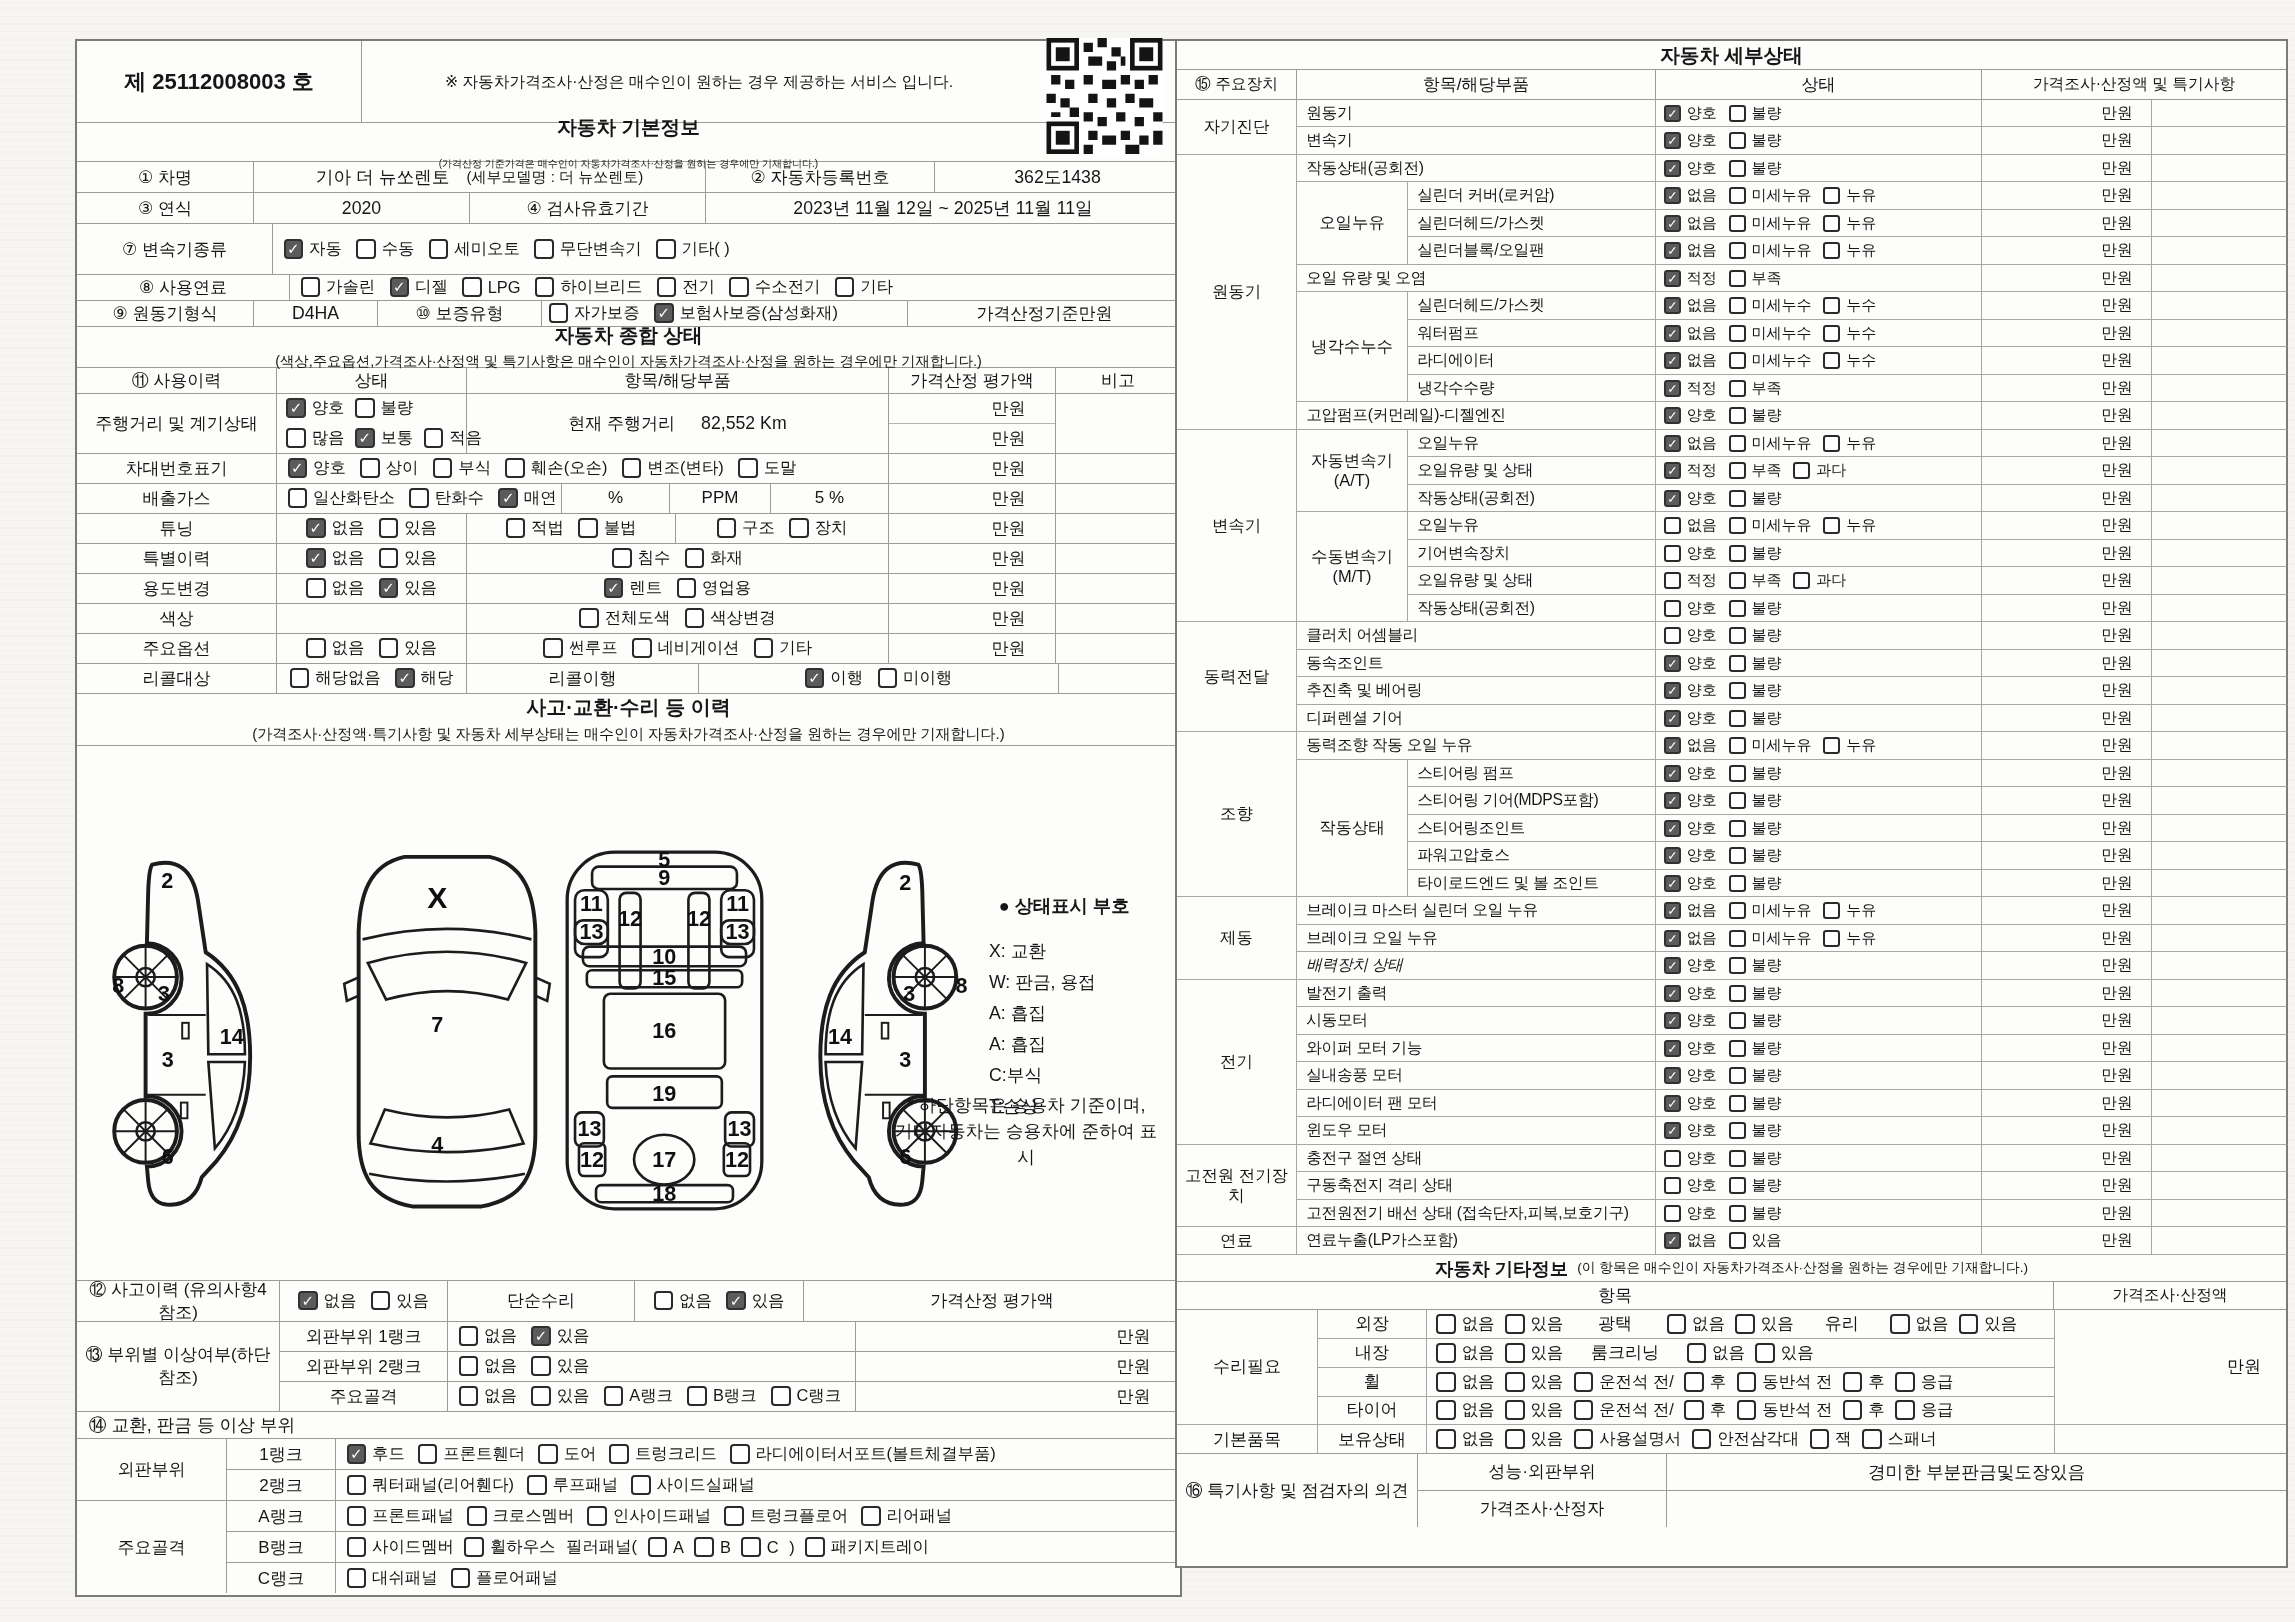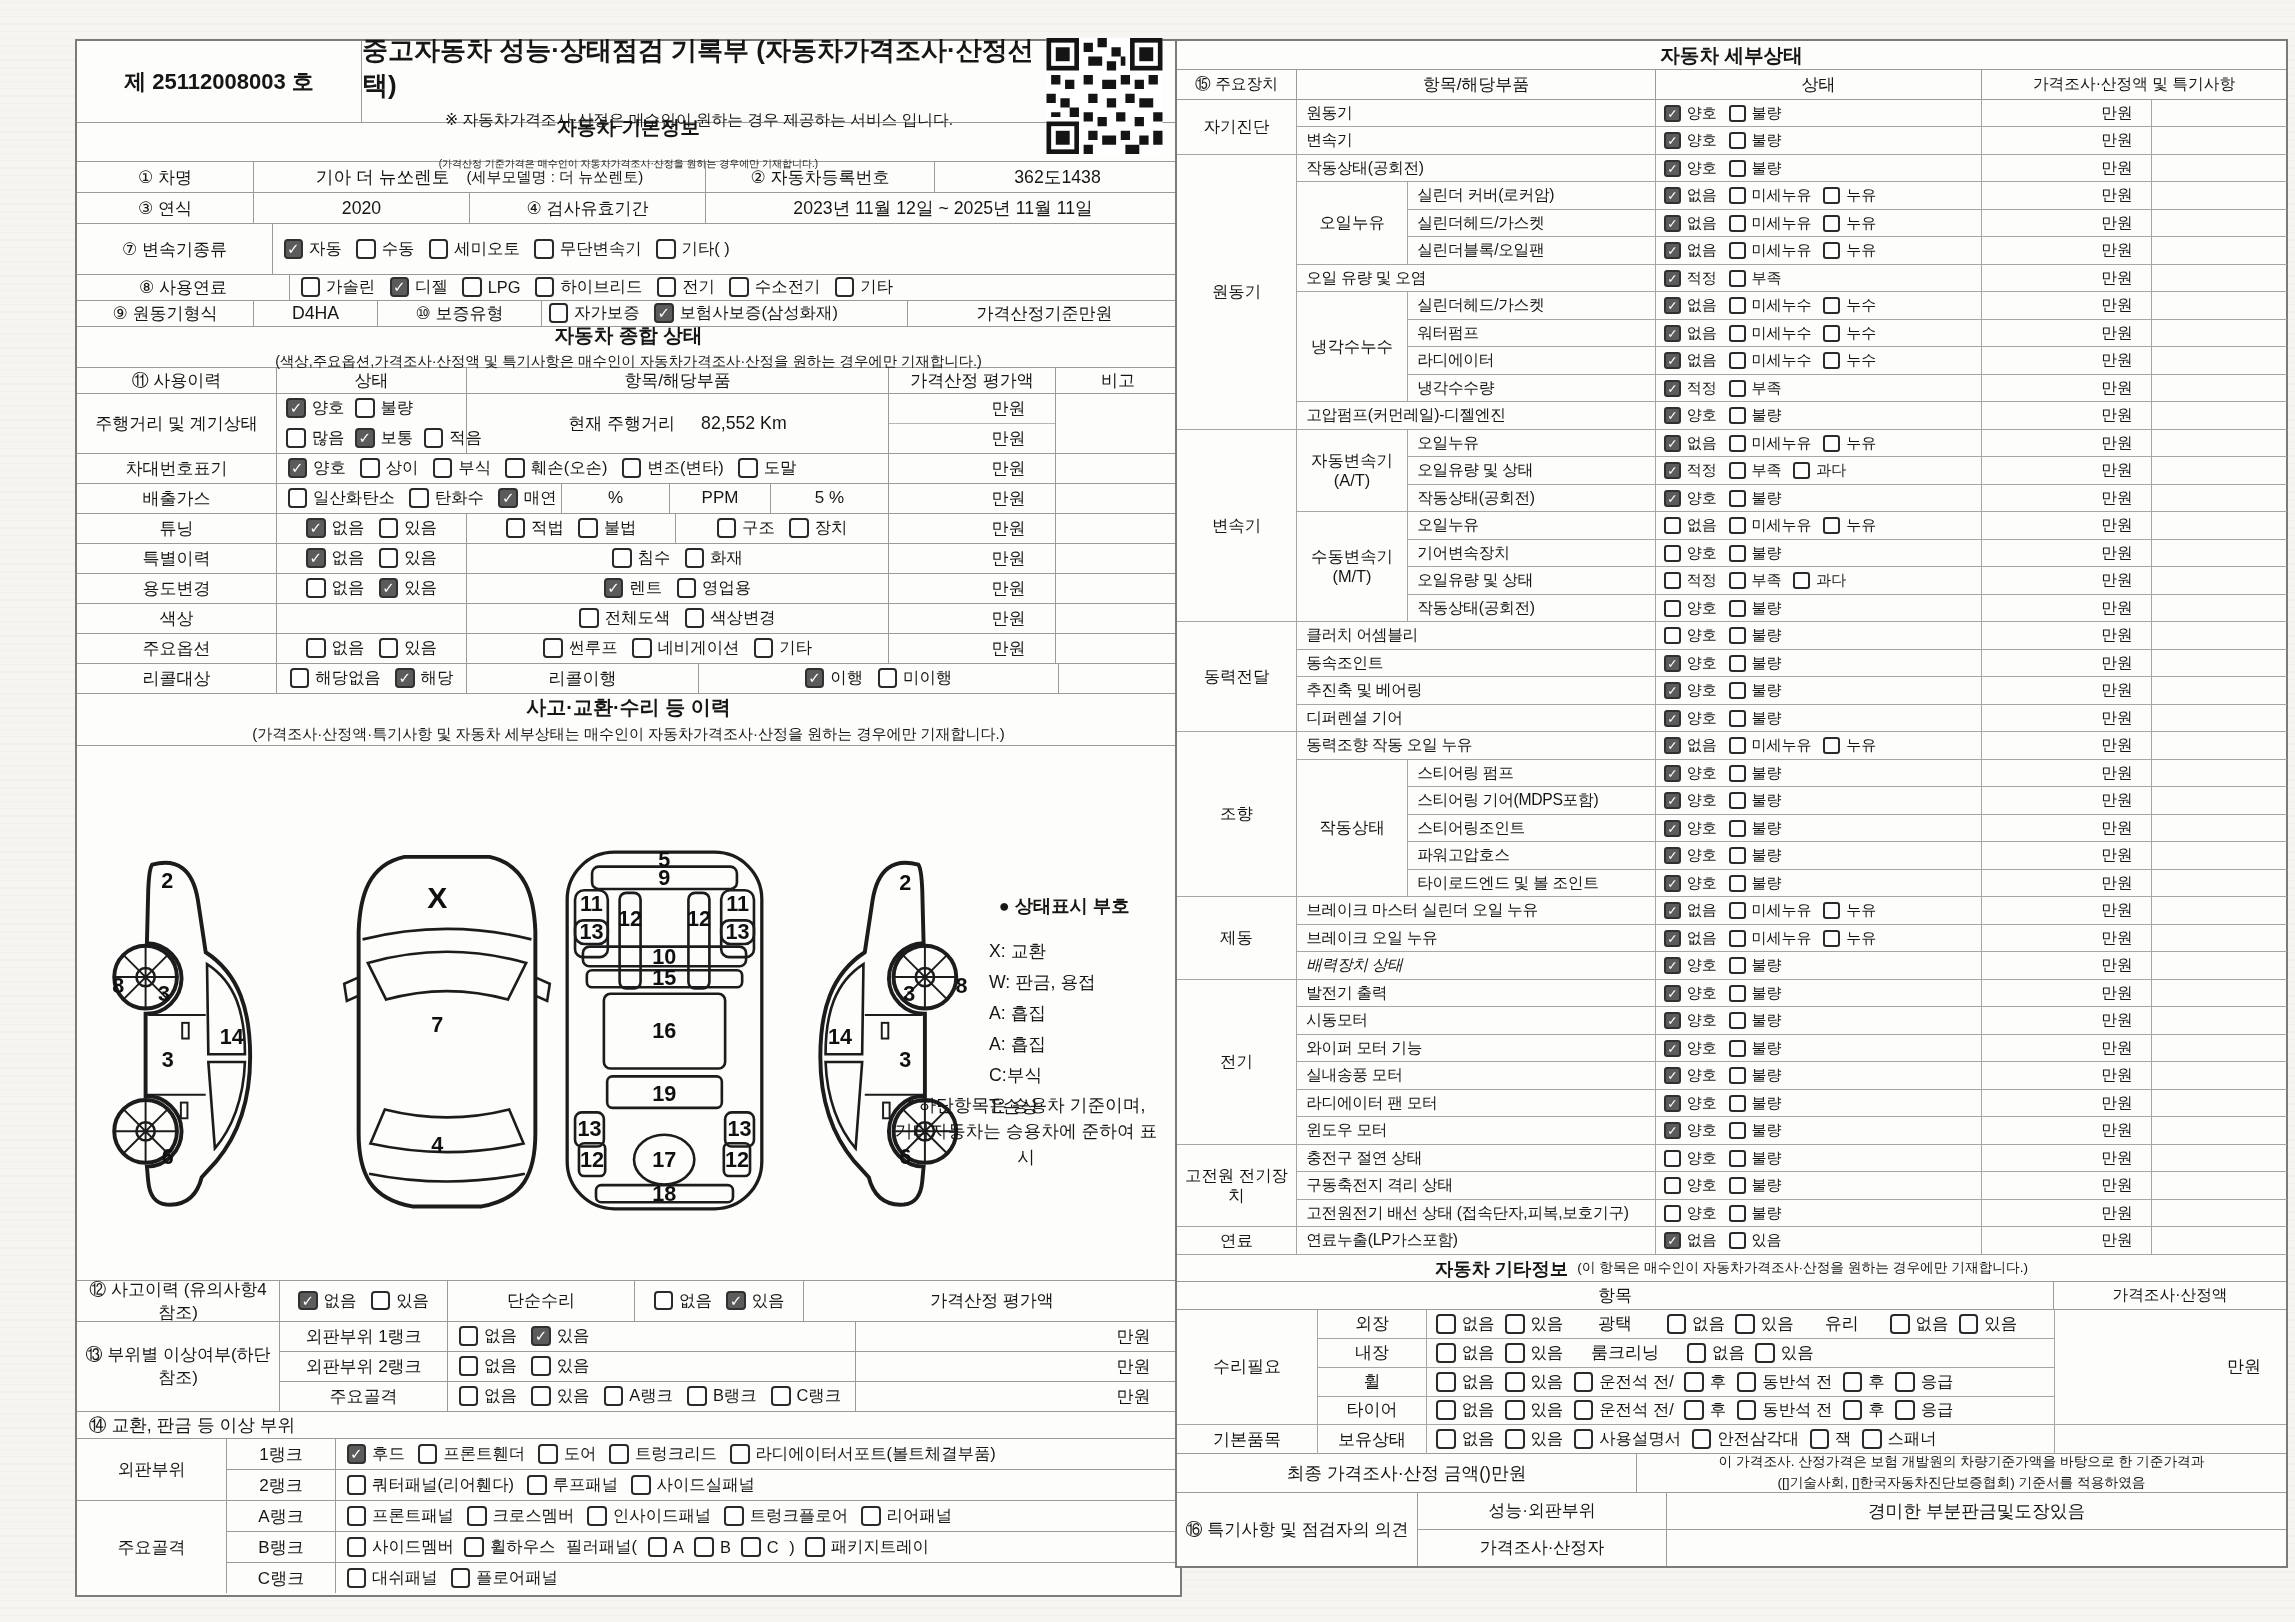--- a/index.html
+++ b/index.html
@@ -49,21 +49,20 @@
 
 <div id="page">
 
   <div class="panel" id="left" style="left:75px;top:39px;width:1103px;height:1554px">
 
     <div class="sec" style="height:82px">
       <div class="c" style="position:absolute;left:0;top:0;width:285px;height:82px">
         <span class="val b" style="font-size:22px">제 25112008003 호</span>
       </div>
       <div class="center2" style="position:absolute;left:285px;top:0;width:674px;height:82px;gap:7.9px">
-        <span class="b" style="font-size:26px">중고자동차 성능·상태점검 기록부 (자동차가격조사·산정선택)</span>
         <span style="font-size:15.7px">※ 자동차가격조사·산정은 매수인이 원하는 경우 제공하는 서비스 입니다.</span>
       </div>
       <svg viewBox="0 0 25 25" style="position:absolute;left:967px;top:-2.6px;width:121px;height:116px">
         <rect width="25" height="25" fill="#fff"></rect>
         <g fill="#141414">
           <path d="M0,0h7v7h-7z M18,0h7v7h-7z M0,18h7v7h-7z"></path>
           <path d="M8,1h2v2h-2z M11,0h2v2h-2z M14,2h2v2h-2z M9,4h3v2h-3z M13,5h2v2h-2z M16,4h1v2h-1z
                    M1,8h2v2h-2z M4,9h2v2h-2z M0,12h2v2h-2z M3,13h2v2h-2z M1,16h2v1h-2z M5,15h2v2h-2z
                    M8,8h2v2h-2z M12,9h3v2h-3z M16,8h2v2h-2z M19,9h2v2h-2z M22,8h2v2h-2z
                    M9,12h2v2h-2z M13,13h2v2h-2z M17,12h2v2h-2z M20,13h3v2h-3z
@@ -1703,29 +1702,20 @@
             <span class="olbl">스패너</span>
           </span>
         </div>
 
       <div class="oc bL bB" style="left:877px;top:0;width:232px;height:115px;justify-content:flex-end;padding-right:25px">
           <span class="lab">만원</span>
         </div>
       <div class="oc bL" style="left:877px;top:115px;width:232px;height:29px"></div>
     </div>
 
-    <div class="sec fx" style="height:39px">
-      <div class="c" style="width:460px">
-          <span class="lab b" style="font-weight:normal;font-size:17.7px">최종 가격조사·산정 금액()만원</span>
-        </div>
-      <div class="c last center2" style="flex:1;gap:2.6px">
-        <span style="font-size:13.7px">이 가격조사. 산정가격은 보험 개발원의 차량기준가액을 바탕으로 한 기준가격과</span>
-        <span style="font-size:13.7px">([]기술사회, []한국자동차진단보증협회) 기준서를 적용하였음</span>
-      </div>
-    </div>
 
     <div style="height:73px;display:flex">
       <div class="c" style="width:241px">
           <span class="lab" style="white-space:normal;text-align:center">⑯ 특기사항 및 점검자의 의견</span>
         </div>
       <div class="col" style="flex:1">
         <div class="fx" style="height:37px;border-bottom:1.3px solid #9b9b98">
           <div class="c" style="width:249px">
               <span class="lab">성능·외판부위</span>
             </div>

